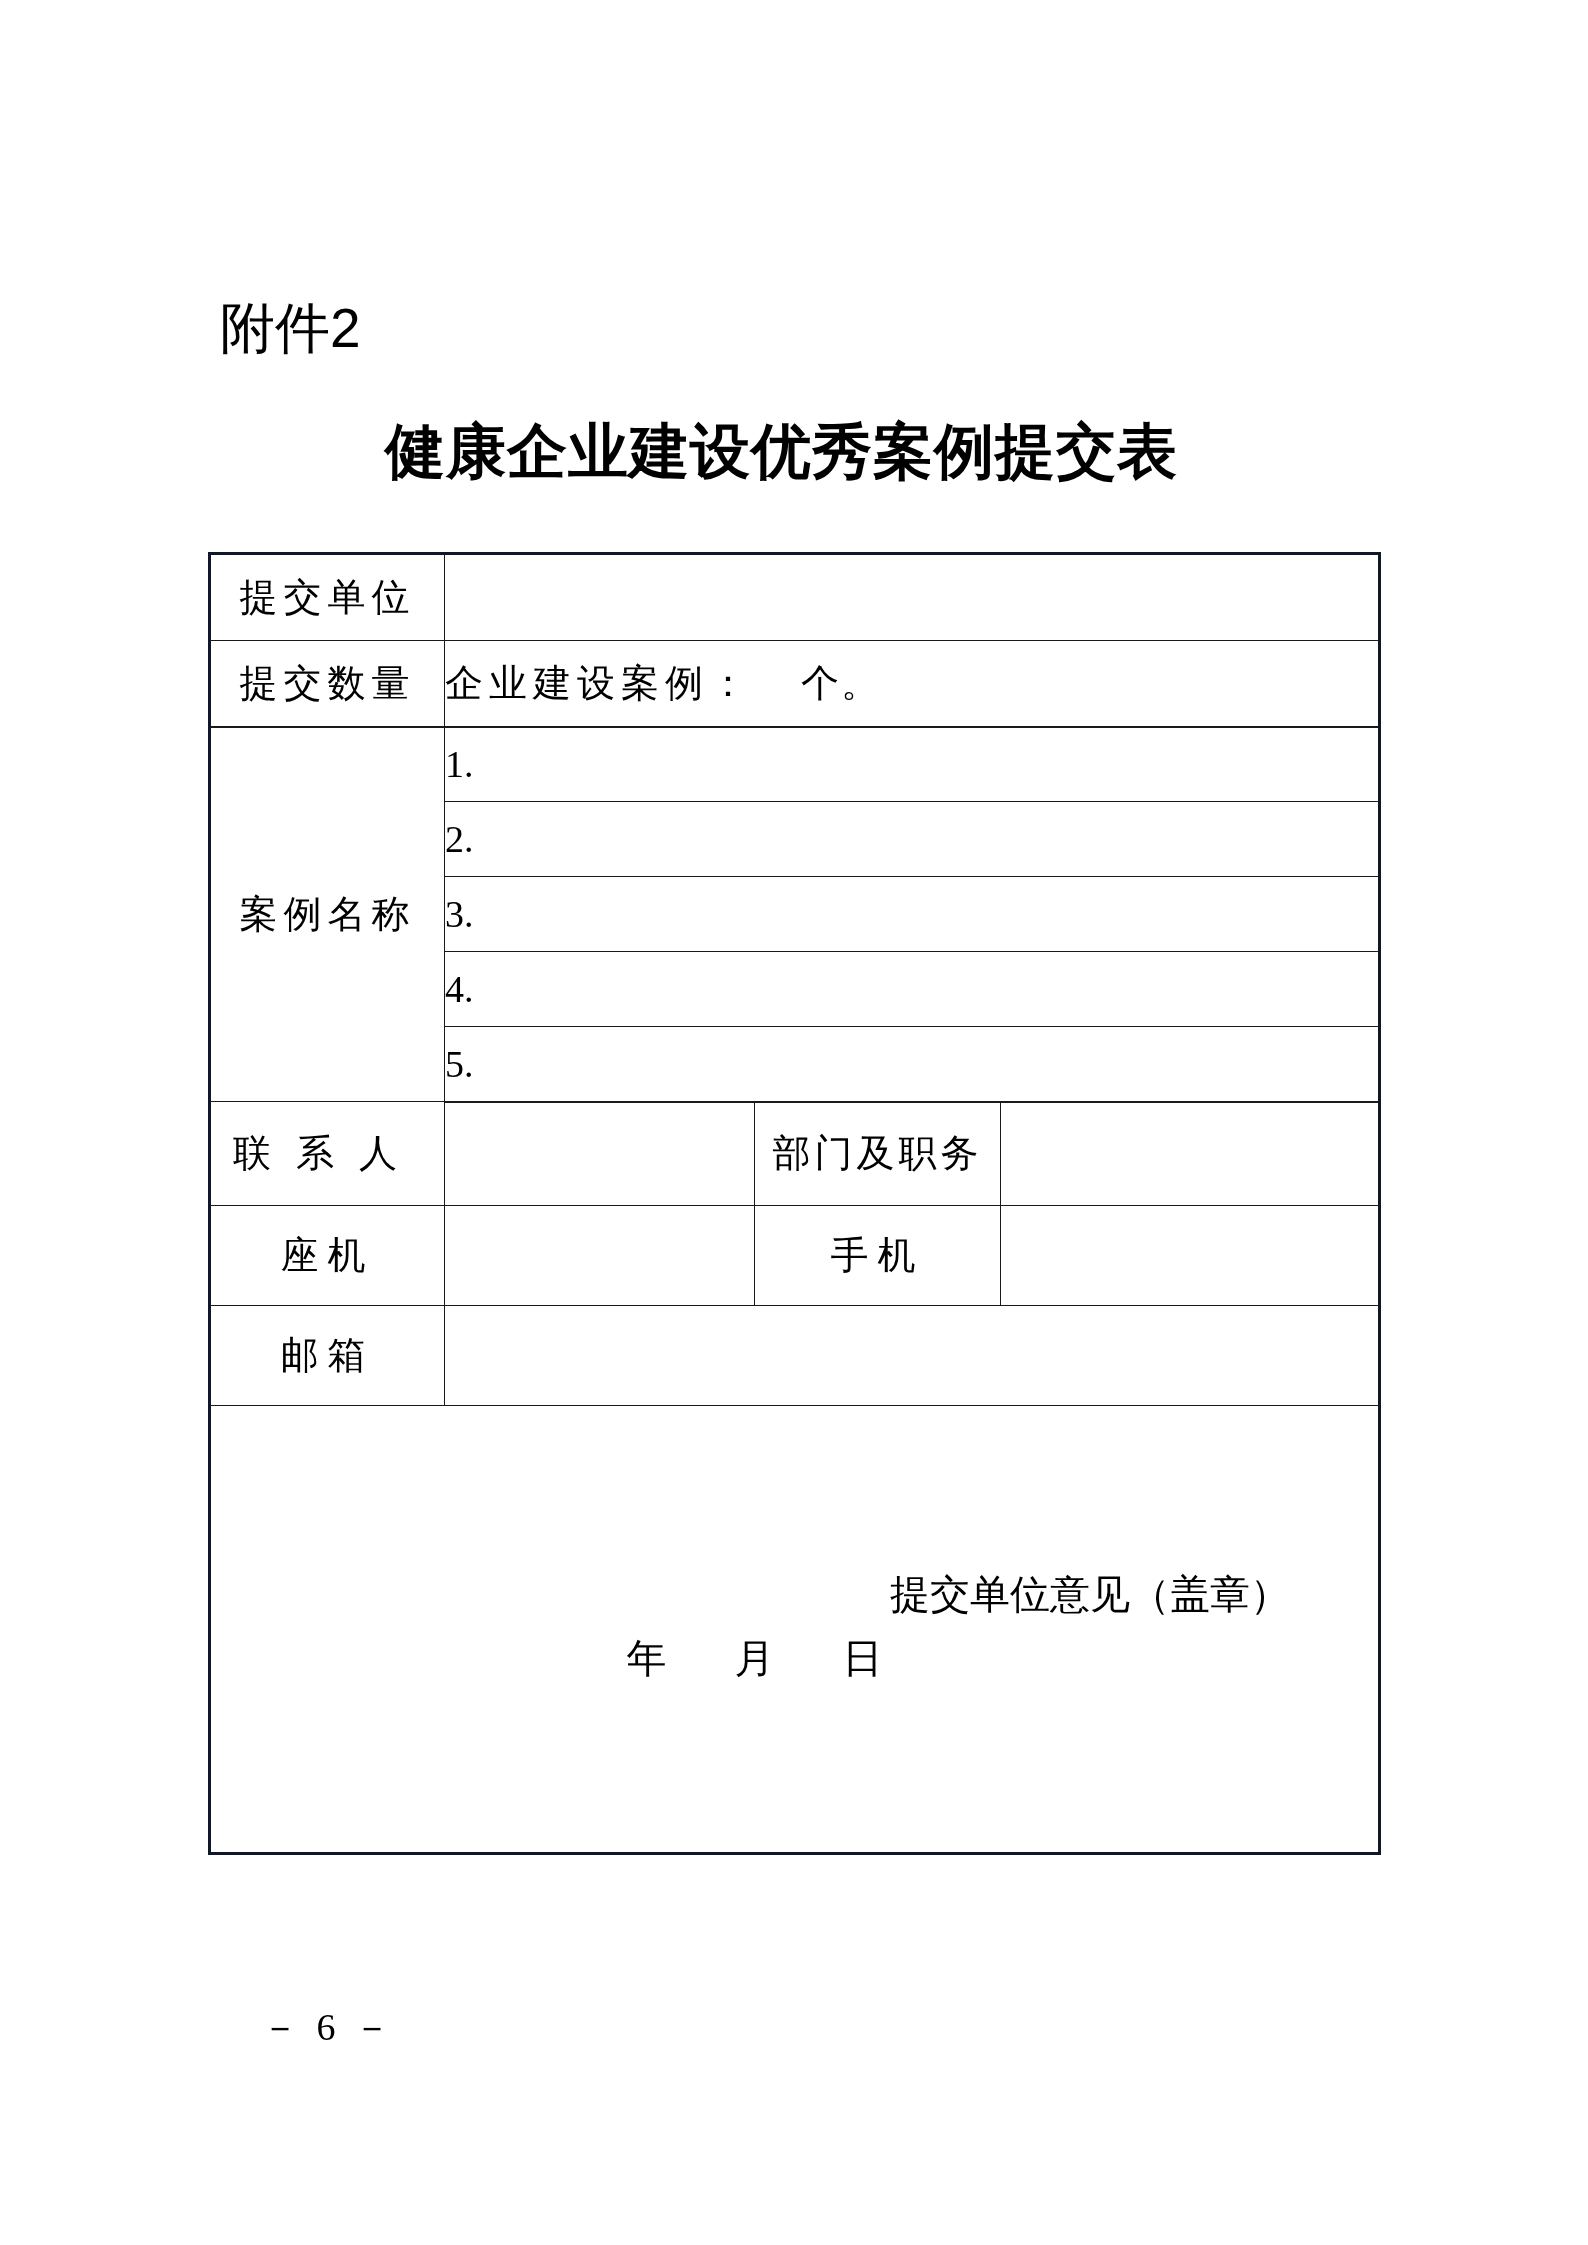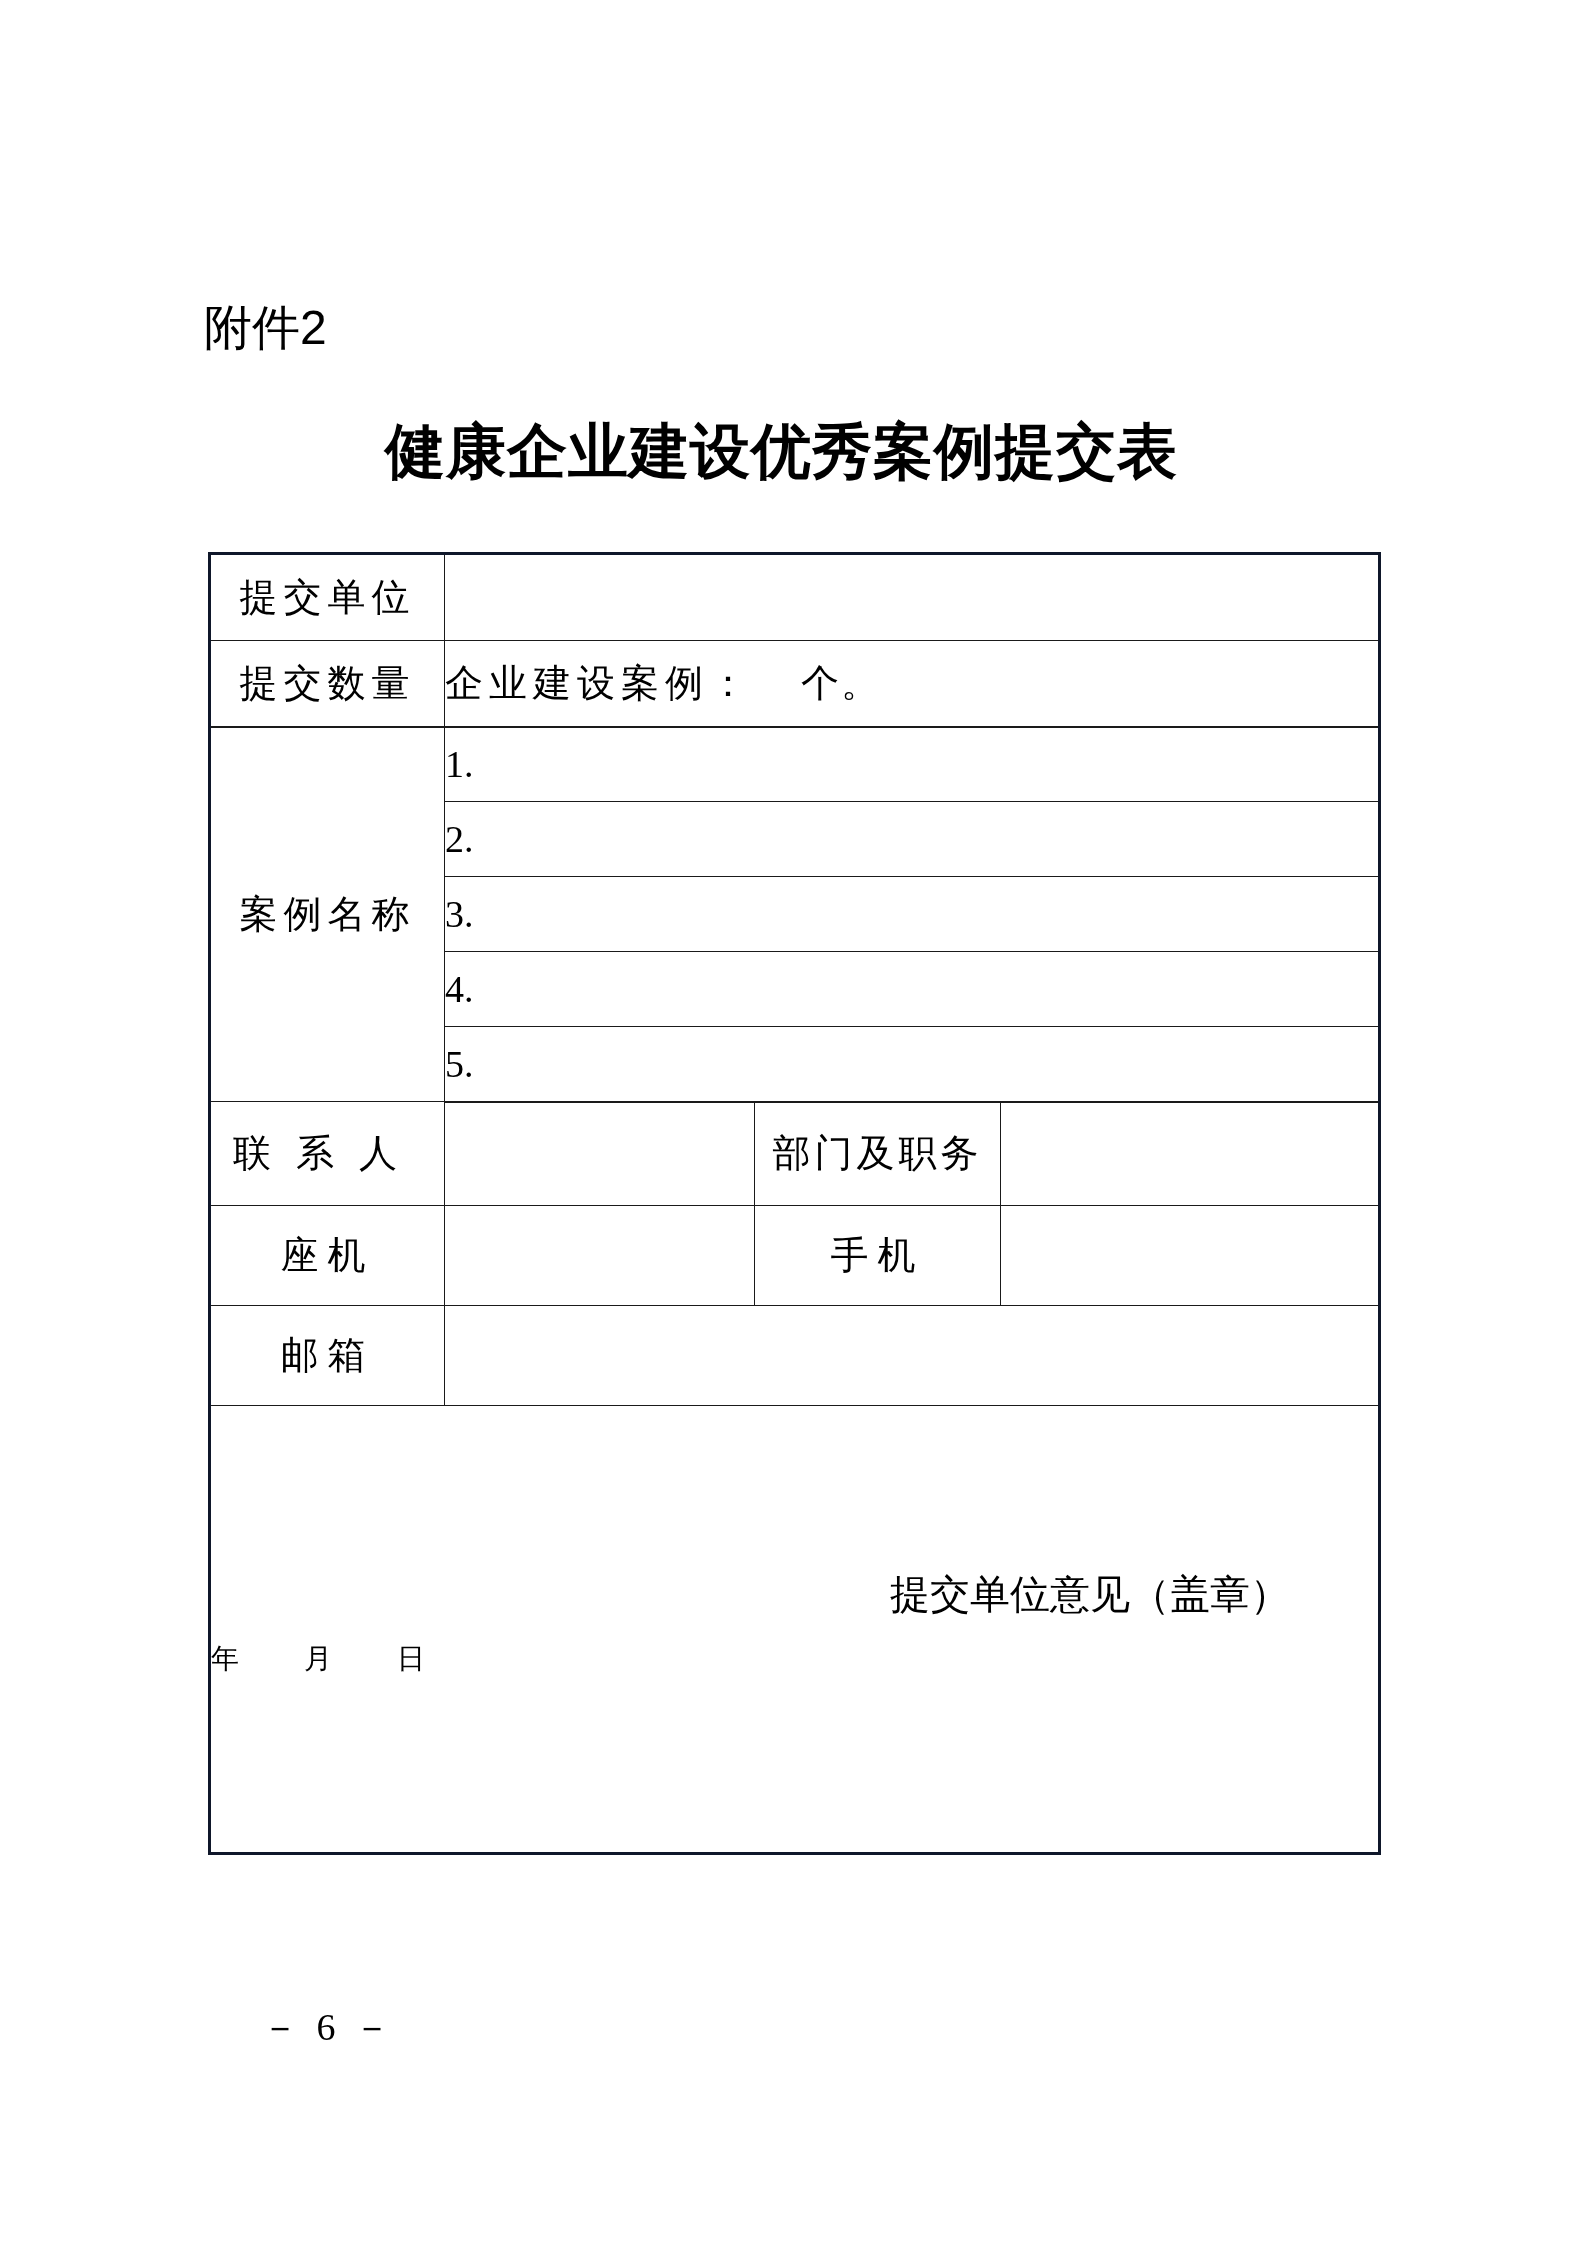--- a/index.html
+++ b/index.html
@@ -2,23 +2,23 @@
 <html><head>
 <meta charset="utf-8">
 <style>
   html,body{margin:0;padding:0;}
   body{
     width:1588px;height:2245px;background:#ffffff;position:relative;
     font-family:"Liberation Serif","DejaVu Serif",serif;color:#000;
     overflow:hidden;
   }
   .attachment{
-    position:absolute;left:204px;top:303px;
+    position:absolute;left:220px;top:303px;
     font-family:"Liberation Sans","DejaVu Sans",sans-serif;
-    font-size:48px;line-height:50px;
+    font-size:55px;line-height:50px;
   }
   .doc-title{
     position:absolute;left:0;top:416px;width:1563px;
     text-align:center;font-size:60px;font-weight:bold;line-height:72px;
     letter-spacing:1px;
   }
   table.form-table{
     position:absolute;left:208px;top:552px;width:1170px;
     border-collapse:collapse;table-layout:fixed;
     border:3px solid #0f172a;
@@ -32,21 +32,21 @@
   td.lbl{text-align:center;}
   .ls6{letter-spacing:6px;padding-left:6px;}
   .ls9{letter-spacing:9px;padding-left:9px;}
   .ls25{letter-spacing:25px;padding-left:25px;}
   .ls4{letter-spacing:4px;padding-left:4px;}
   td.count-val{text-align:left;padding-left:12px;letter-spacing:6px;margin-top:7px;}
   td.count-val .suffix{margin-left:48px;letter-spacing:2px;}
   td.case-num{text-align:left;padding-left:8px;font-size:42px;}
   td.opinion-cell{vertical-align:bottom;}
   .op-line1{text-align:right;padding-right:88px;font-size:40px;line-height:66px;}
-  .op-line2{text-align:left;padding-right:80px;font-size:28px;line-height:62px;
+  .op-line2{text-align:center;padding-right:80px;font-size:40px;line-height:62px;
     word-spacing:58px;padding-bottom:6px;}
   .note{
     position:absolute;left:208px;top:1880px;width:1172px;
     font-size:38px;line-height:50px;letter-spacing:3px;
   }
   .note-l1{text-indent:68px;text-align:justify;text-align-last:justify;}
   .note-l2{text-align:left;}
   .page-num{
     position:absolute;left:208px;top:2002px;width:240px;text-align:center;
     font-size:38px;letter-spacing:4px;

